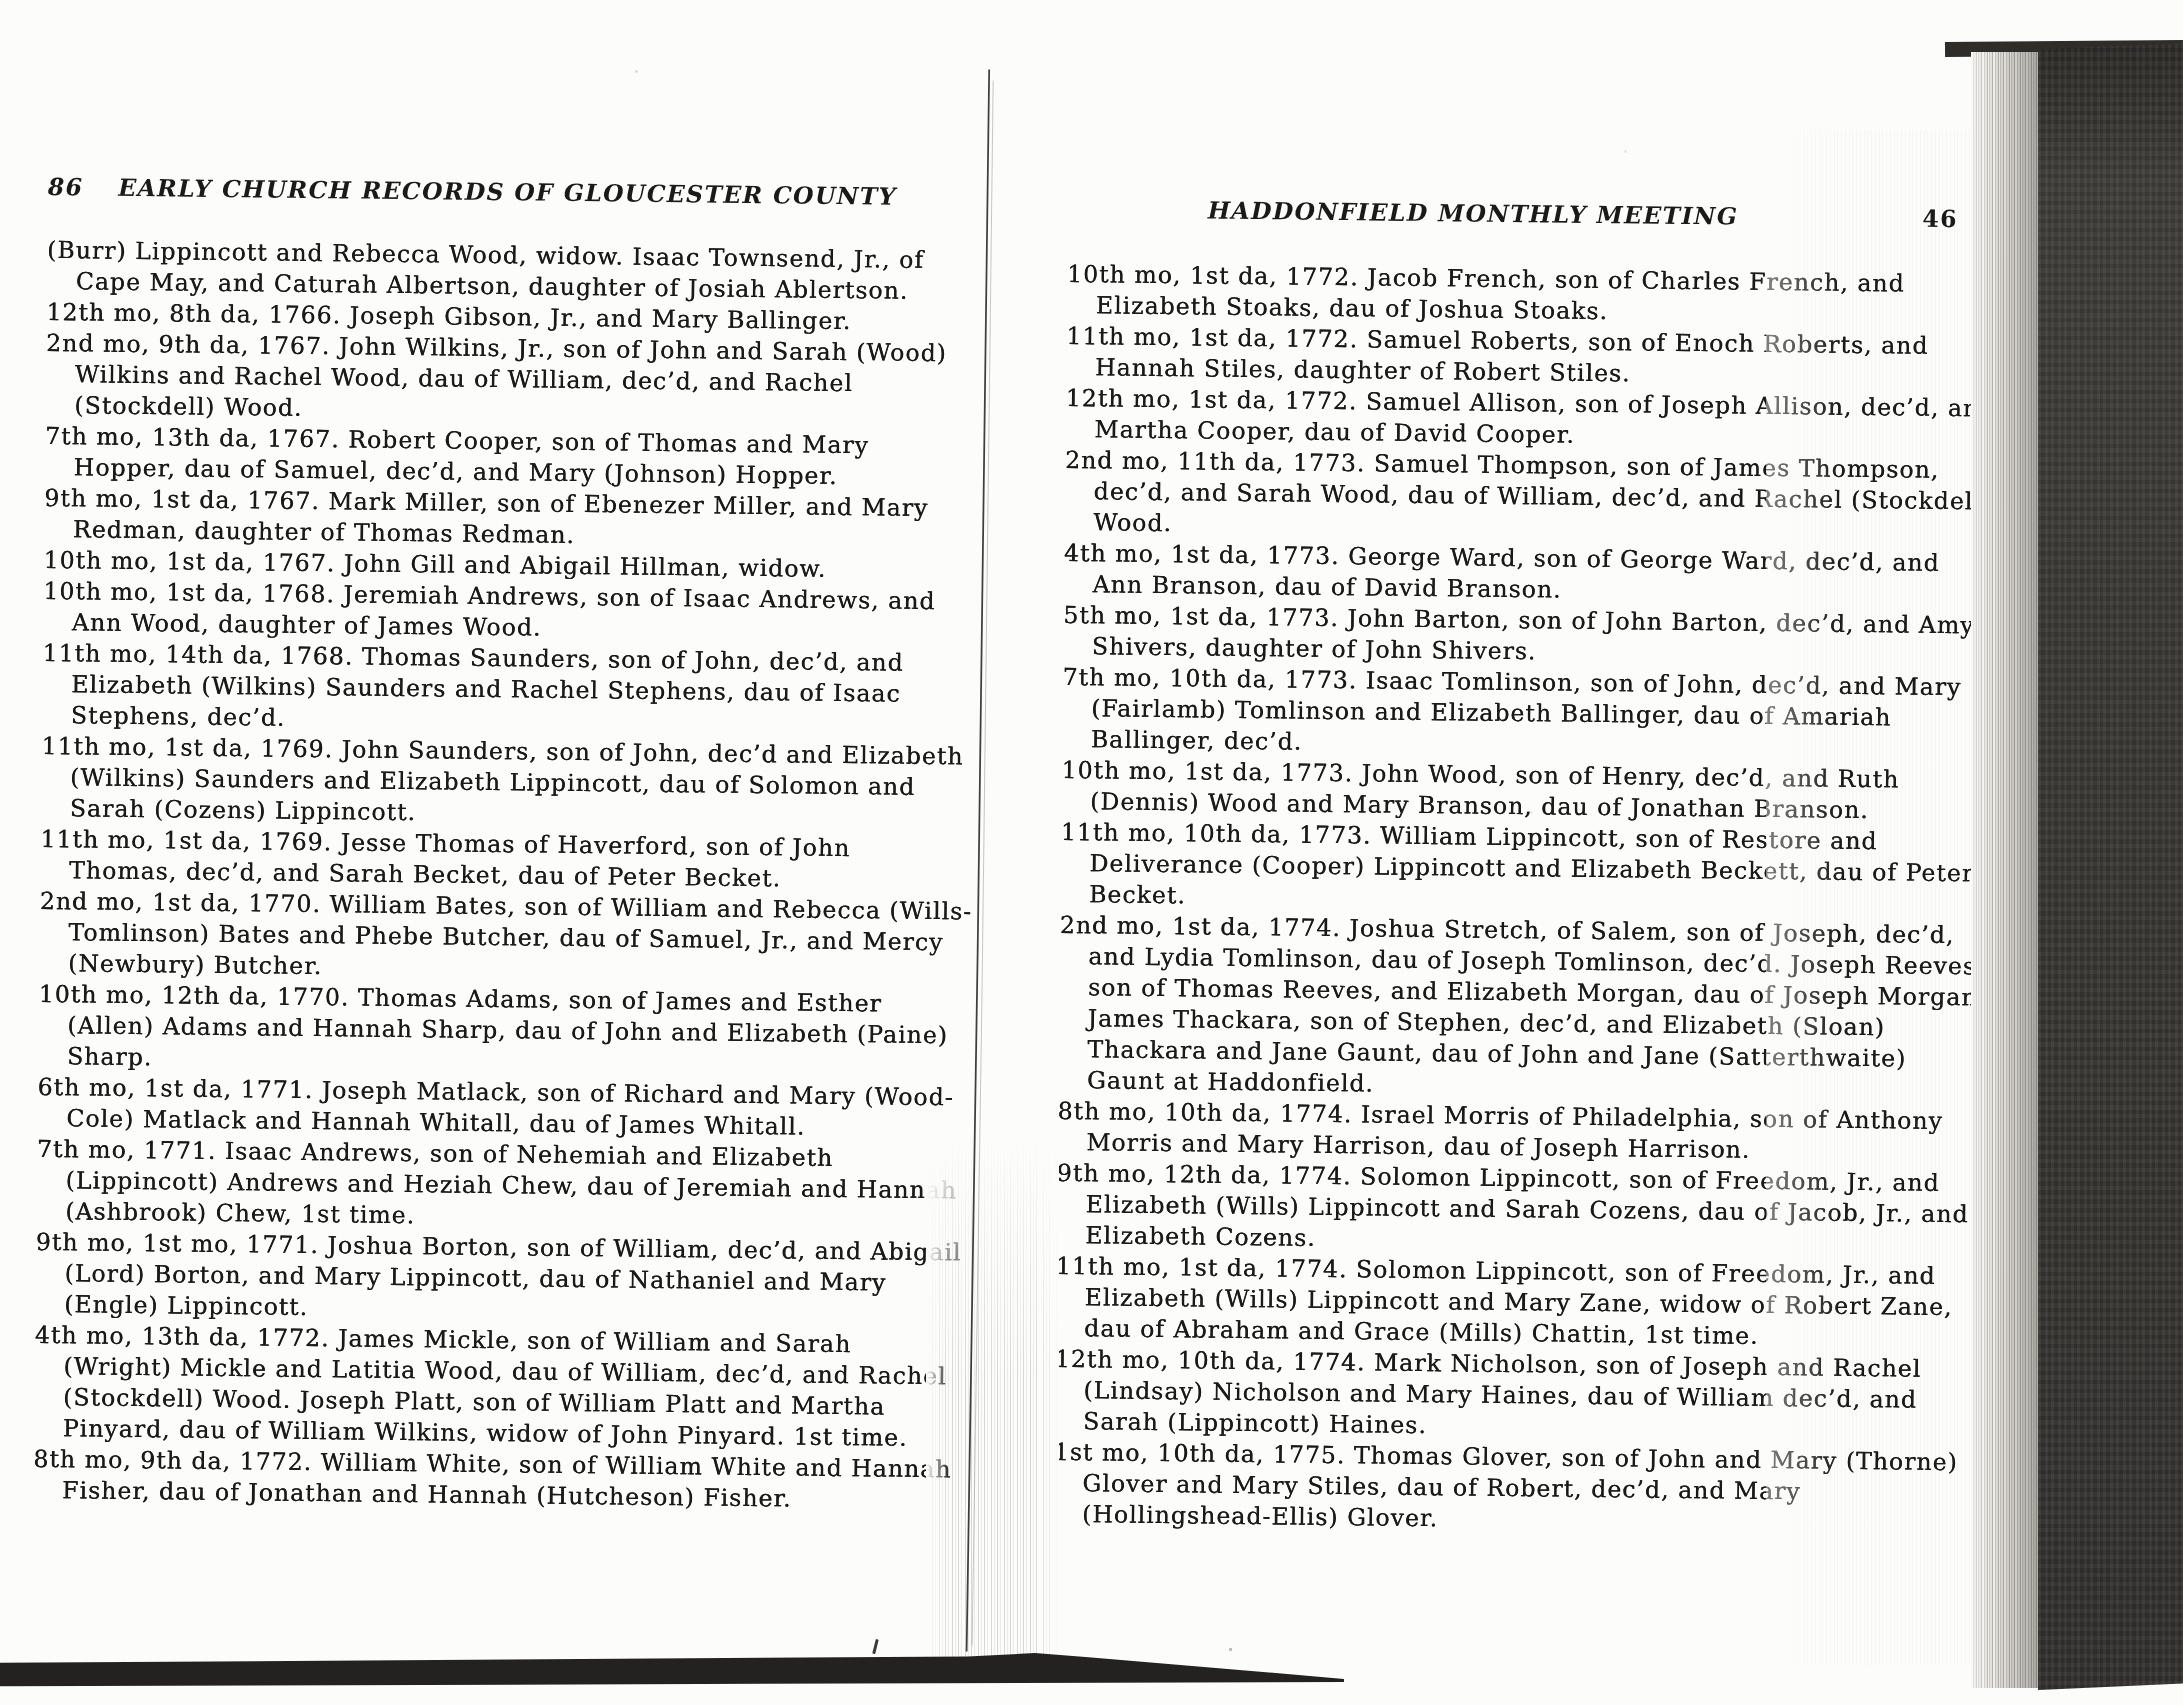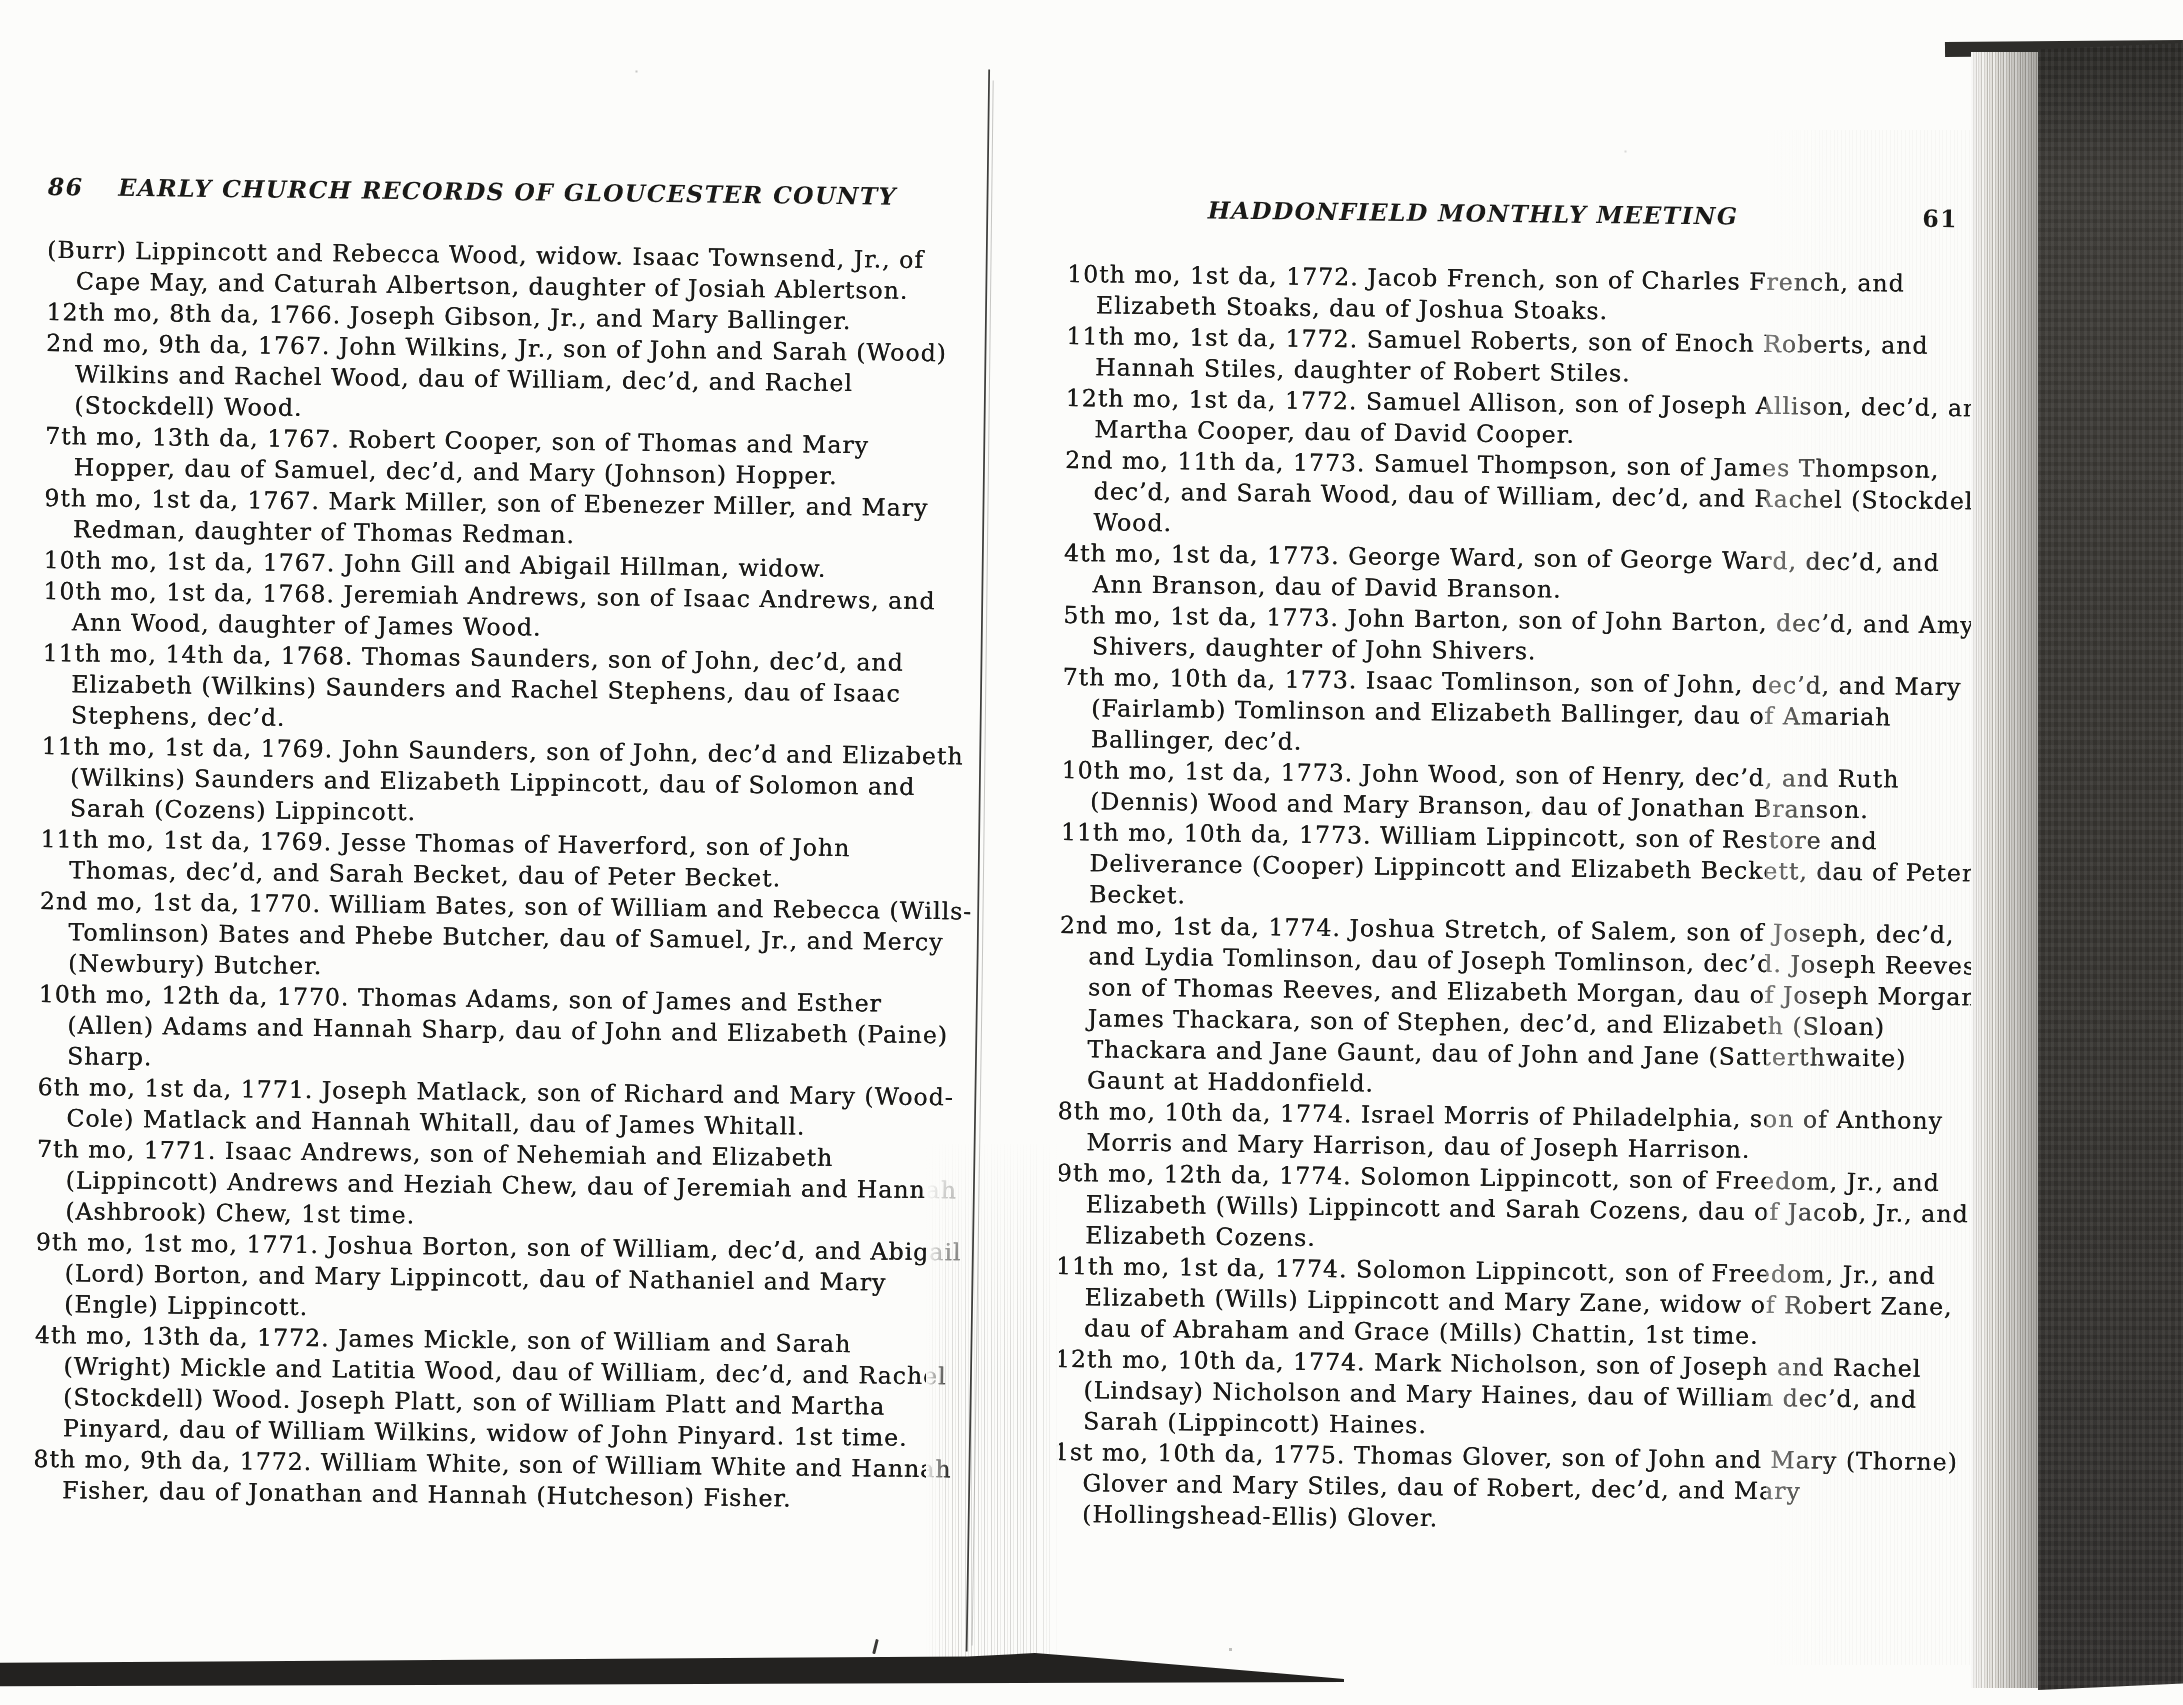--- a/index.html
+++ b/index.html
@@ -120,21 +120,21 @@
         <p class="record"><span><span class="line">7th mo, 1771. Isaac Andrews, son of Nehemiah and Elizabeth</span><span class="line cont">(Lippincott) Andrews and Heziah Chew, dau of Jeremiah and Hannah</span><span class="line cont">(Ashbrook) Chew, 1st time.</span></span></p>
         <p class="record"><span><span class="line">9th mo, 1st mo, 1771. Joshua Borton, son of William, dec’d, and Abigail</span><span class="line cont">(Lord) Borton, and Mary Lippincott, dau of Nathaniel and Mary</span><span class="line cont">(Engle) Lippincott.</span></span></p>
         <p class="record"><span><span class="line">4th mo, 13th da, 1772. James Mickle, son of William and Sarah</span><span class="line cont">(Wright) Mickle and Latitia Wood, dau of William, dec’d, and Rachel</span><span class="line cont">(Stockdell) Wood. Joseph Platt, son of William Platt and Martha</span><span class="line cont">Pinyard, dau of William Wilkins, widow of John Pinyard. 1st time.</span></span></p>
         <p class="record"><span><span class="line">8th mo, 9th da, 1772. William White, son of William White and Hannah</span><span class="line cont">Fisher, dau of Jonathan and Hannah (Hutcheson) Fisher.</span></span></p>
       </div>
   </section>
 
   <section class="page page-right">
     <div class="pg-header">
       <span class="pgtitle">HADDONFIELD MONTHLY MEETING</span>
-      <span class="pgnum">61</span>
+      <span class="pgnum">46</span>
     </div>
     <div class="body">
 
     <p class="record"><span><span class="line">10th mo, 1st da, 1772. Jacob French, son of Charles French, and</span><span class="line cont">Elizabeth Stoaks, dau of Joshua Stoaks.</span></span></p>
         <p class="record"><span><span class="line">11th mo, 1st da, 1772. Samuel Roberts, son of Enoch Roberts, and</span><span class="line cont">Hannah Stiles, daughter of Robert Stiles.</span></span></p>
         <p class="record"><span><span class="line">12th mo, 1st da, 1772. Samuel Allison, son of Joseph Allison, dec’d, and</span><span class="line cont">Martha Cooper, dau of David Cooper.</span></span></p>
         <p class="record"><span><span class="line">2nd mo, 11th da, 1773. Samuel Thompson, son of James Thompson,</span><span class="line cont">dec’d, and Sarah Wood, dau of William, dec’d, and Rachel (Stockdell)</span><span class="line cont">Wood.</span></span></p>
         <p class="record"><span><span class="line">4th mo, 1st da, 1773. George Ward, son of George Ward, dec’d, and</span><span class="line cont">Ann Branson, dau of David Branson.</span></span></p>
         <p class="record"><span><span class="line">5th mo, 1st da, 1773. John Barton, son of John Barton, dec’d, and Amy</span><span class="line cont">Shivers, daughter of John Shivers.</span></span></p>
         <p class="record"><span><span class="line">7th mo, 10th da, 1773. Isaac Tomlinson, son of John, dec’d, and Mary</span><span class="line cont">(Fairlamb) Tomlinson and Elizabeth Ballinger, dau of Amariah</span><span class="line cont">Ballinger, dec’d.</span></span></p>

